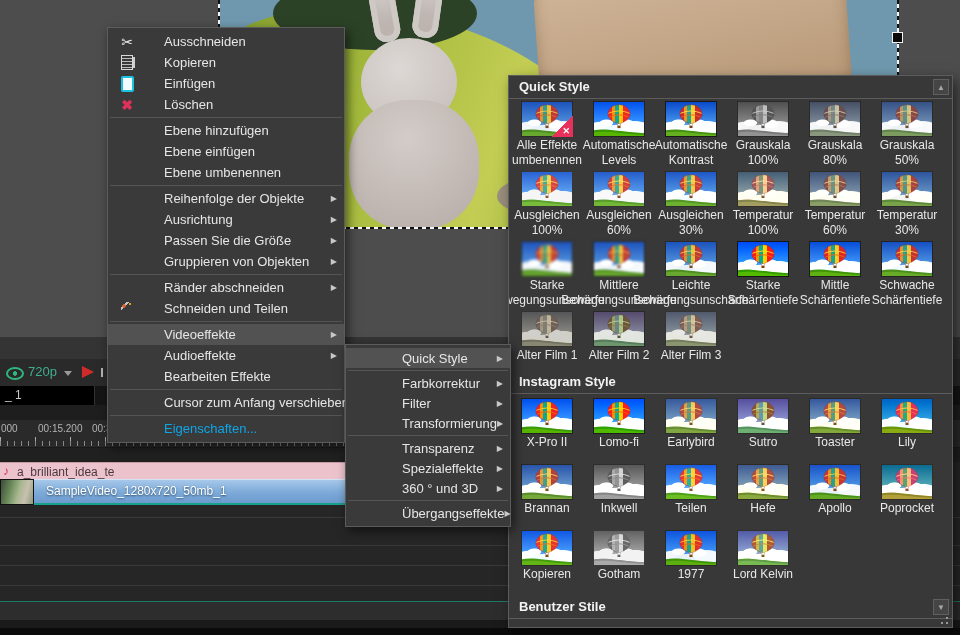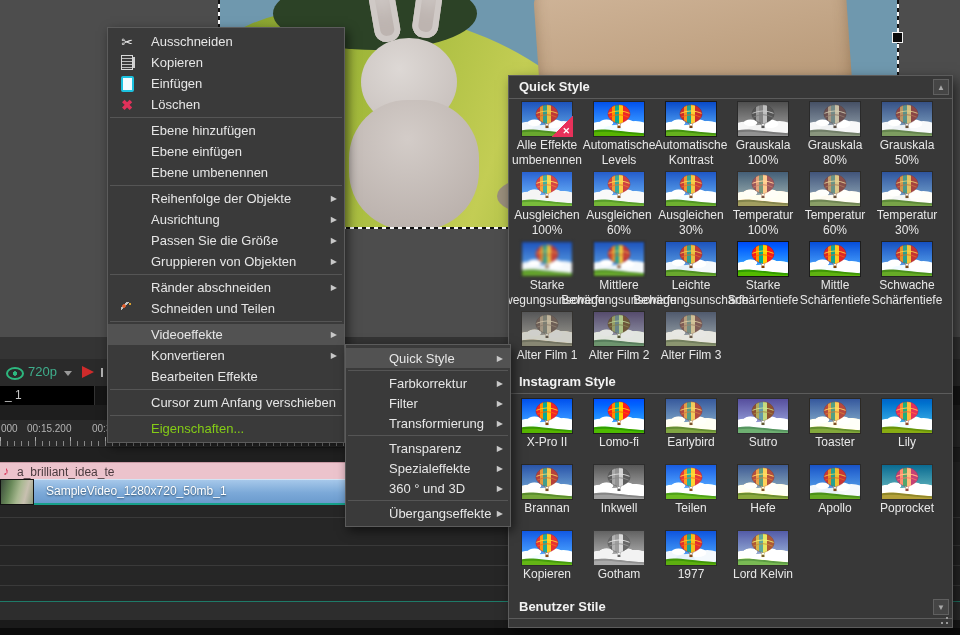--- a/index.html
+++ b/index.html
@@ -57,23 +57,23 @@
   .clip-bar{position:absolute;left:34px;top:0;width:444px;height:26px;background:linear-gradient(180deg,#a6c8ea 0%,#7ca9d8 55%,#6b9bce 100%);border-top:1px solid #d2e4f4;border-bottom:2px solid #17a08a;box-sizing:border-box;}
   .clip-name{position:absolute;left:12px;top:4px;font-size:12px;color:#fff;text-shadow:0 1px 2px #2a4a66;}
 
   
   .menu{position:absolute;background:#3a3a3a;border:1px solid #5c5c5c;box-shadow:3px 4px 10px rgba(0,0,0,.55);padding:3px 0;color:#e6e6e6;font-size:13px;box-sizing:border-box;}
   #context-menu{left:107px;top:27px;width:238px;z-index:10;}
   #submenu{left:345px;top:344px;width:166px;z-index:13;}
   .menu-item{display:flex;align-items:center;height:21px;padding:0 7px 0 6px;position:relative;}
   #submenu .menu-item{height:20px;}
   .menu-item.highlighted{background:#525252;}
-  .menu-item.disabled .menu-label{color:#84cc16;}
+  .menu-item.disabled .menu-label{color:#0ea5e9;}
   .menu-icon{flex:0 0 26px;display:flex;align-items:center;justify-content:center;}
-  .menu-label{margin-left:11px;white-space:nowrap;}
+  .menu-label{margin-left:24px;white-space:nowrap;}
   .menu-arrow{margin-left:auto;font-size:8px;color:#c8c8c8;}
   .menu-sep{height:1px;background:#555;margin:2px 2px;}
 
   .ic{display:inline-block;}
   .ic-glyph{font-size:14px;line-height:14px;}
   .ic-scissors{color:#ececec;}
   .ic-delete{color:#e0315a;font-weight:bold;}
   .ic-copy{width:10px;height:13px;border:1px solid #d8d8d8;background:repeating-linear-gradient(180deg,transparent 0 2px,#bbb 2px 3px);box-shadow:4px 0 0 -2px #cfcfcf;}
   .ic-paste{width:9px;height:12px;border:2px solid #1cc2e0;border-radius:2px;background:#f2fbff;}
   .ic-wand{width:13px;height:13px;background:
@@ -179,21 +179,21 @@
     </div>
 
     <div class="tl-strip tl-tabs">
       <div class="scene-tab">_ 1</div>
     </div>
 
     <div class="tl-strip tl-gap1"></div>
 
     <div class="tl-strip tl-ruler">
       <span class="ruler-label" style="left:1px;">000</span>
-      <span class="ruler-label" style="left:27px;">00:15.200</span>
+      <span class="ruler-label" style="left:38px;">00:15.200</span>
       <span class="ruler-label" style="left:92px;">00:30</span>
       <div class="ruler-ticks"></div>
     </div>
 
     <div class="tl-strip tl-gap2"></div>
 
     <div class="tl-strip tl-audio">
       <span class="note-icon">♪</span>
       <span class="audio-name">a_brilliant_idea_te</span>
     </div>
@@ -287,21 +287,21 @@
         <span class="menu-label">Schneiden und Teilen</span>
       </div>
       <div class="menu-sep"></div>
       <div class="menu-item highlighted">
         <span class="menu-icon"></span>
         <span class="menu-label">Videoeffekte</span>
         <span class="menu-arrow">▶</span>
       </div>
       <div class="menu-item">
         <span class="menu-icon"></span>
-        <span class="menu-label">Konvertieren</span>
+        <span class="menu-label">Audioeffekte</span>
         <span class="menu-arrow">▶</span>
       </div>
       <div class="menu-item">
         <span class="menu-icon"></span>
         <span class="menu-label">Bearbeiten Effekte</span>
       </div>
       <div class="menu-sep"></div>
       <div class="menu-item">
         <span class="menu-icon"></span>
         <span class="menu-label">Cursor zum Anfang verschieben</span>

